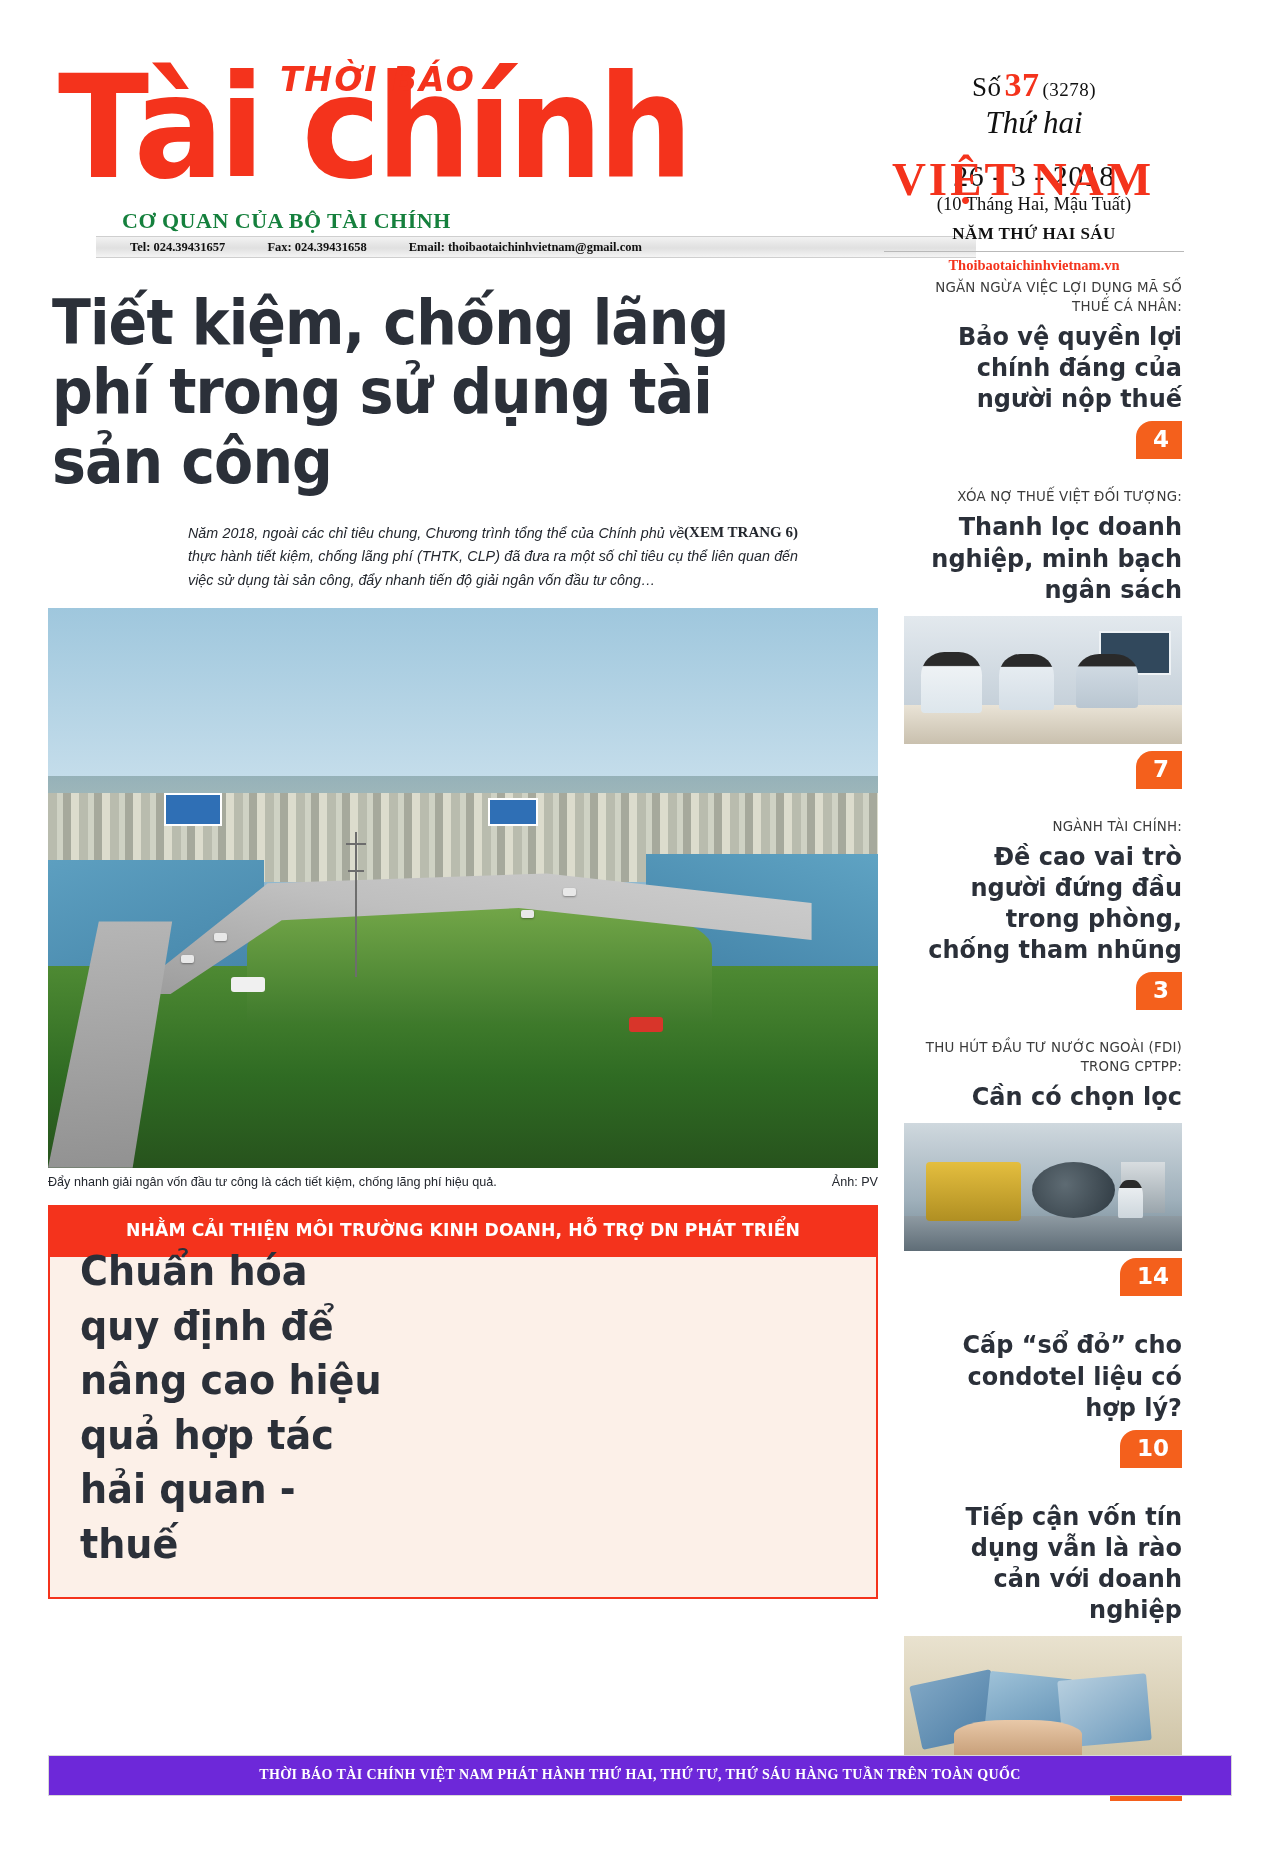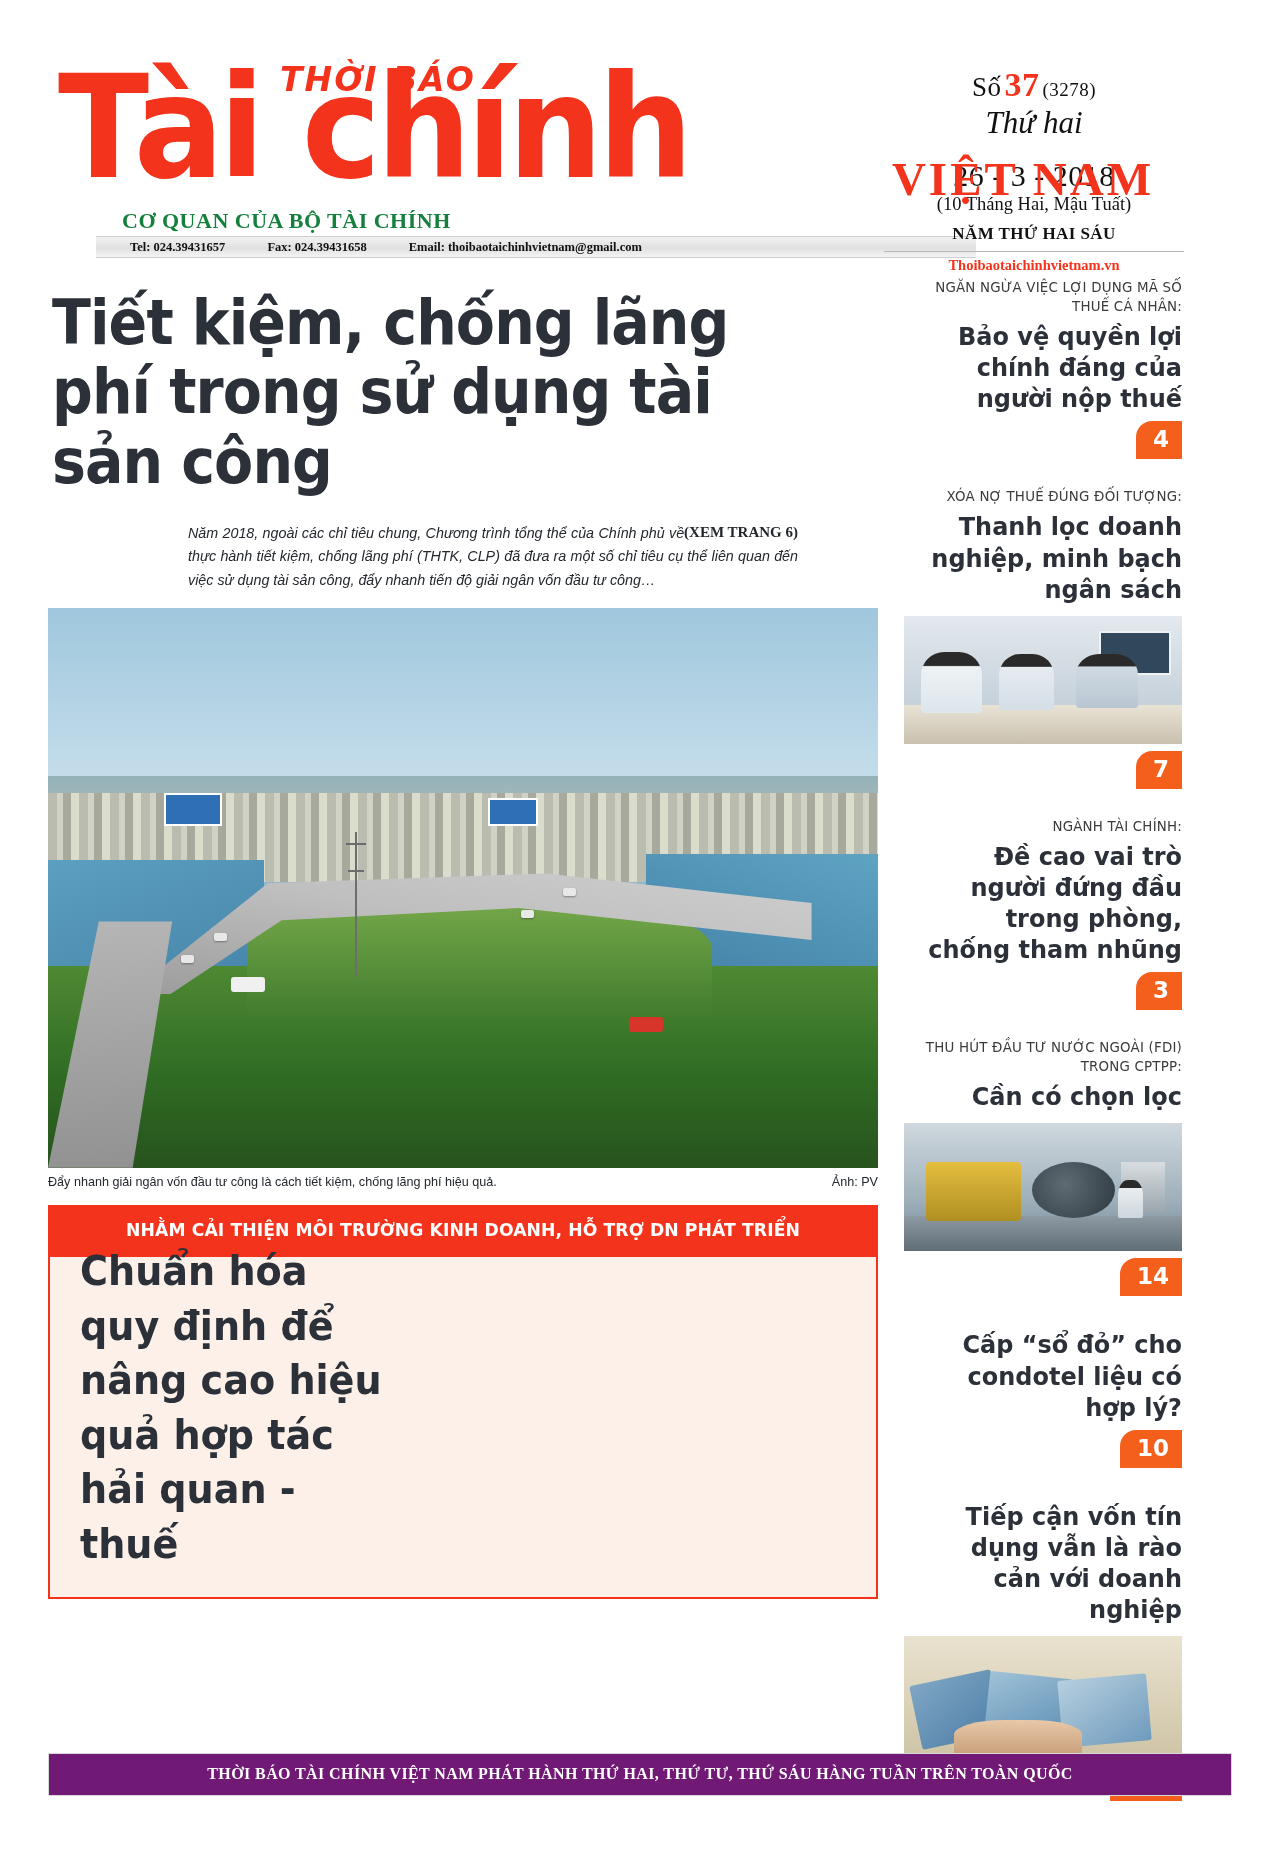--- a/index.html
+++ b/index.html
@@ -292,28 +292,28 @@
     text-align: center;
   }
   .side-sep { height: 22px; }
 
   
   .footer-strip {
     position: absolute;
     left: 48px;
     right: 48px;
     bottom: 58px;
-    background: #701a75;
+    background: #6d28d9;
     border: 1px solid #d8d8d8;
     color: #fff;
     text-align: center;
     padding: 11px 10px 12px;
     font-family: "Liberation Serif", serif;
     font-weight: bold;
-    font-size: 16px;
+    font-size: 14px;
     letter-spacing: 0.4px;
   }
 
   
   .sky { position:absolute; inset:0 0 58% 0; background:linear-gradient(180deg,#9fc7dd 0%,#c3dcea 70%,#d8e6ec 100%); }
   .hills { position:absolute; top:30%; left:0; right:0; height:9%; background:linear-gradient(180deg,#86a3a8,#9db2ad); opacity:.75; }
   .cityband { position:absolute; top:33%; left:0; right:0; height:16%; background:repeating-linear-gradient(90deg,#b9bcae 0 9px,#cfd2c4 9px 15px,#a6a99c 15px 23px,#dcdccd 23px 31px); }
   .billboard1 { position:absolute; top:33%; left:14%; width:7%; height:6%; background:#2f6fb5; border:2px solid #fff; }
   .billboard2 { position:absolute; top:34%; left:53%; width:6%; height:5%; background:#2f6fb5; border:2px solid #fff; }
   .river-l { position:absolute; top:45%; left:0; width:26%; height:30%; background:linear-gradient(160deg,#5d9fc0,#3f7fa4); }
@@ -456,21 +456,21 @@
       <div class="side-item">
         <div class="side-kicker">NGĂN NGỪA VIỆC LỢI DỤNG MÃ SỐ THUẾ CÁ NHÂN:</div>
         <div class="side-title">Bảo vệ quyền lợi chính đáng của người nộp thuế</div>
         <div class="pagetag-row">
           <div class="pagetag">4</div>
         </div>
       </div>
       <div class="side-sep"></div>
 
       <div class="side-item">
-        <div class="side-kicker">XÓA NỢ THUẾ ĐÚNG ĐỐI TƯỢNG:</div>
+        <div class="side-kicker">XÓA NỢ THUẾ VIỆT ĐỐI TƯỢNG:</div>
         <div class="side-title">Thanh lọc doanh nghiệp, minh bạch ngân sách</div>
         <div class="side-photo">
           <div class="meeting-bg"></div>
           <div class="m-screen"></div>
           <div class="meeting-desk"></div>
           <div class="m-p1"></div>
           <div class="m-p2"></div>
           <div class="m-p3"></div>
         </div>
         <div class="pagetag-row">

